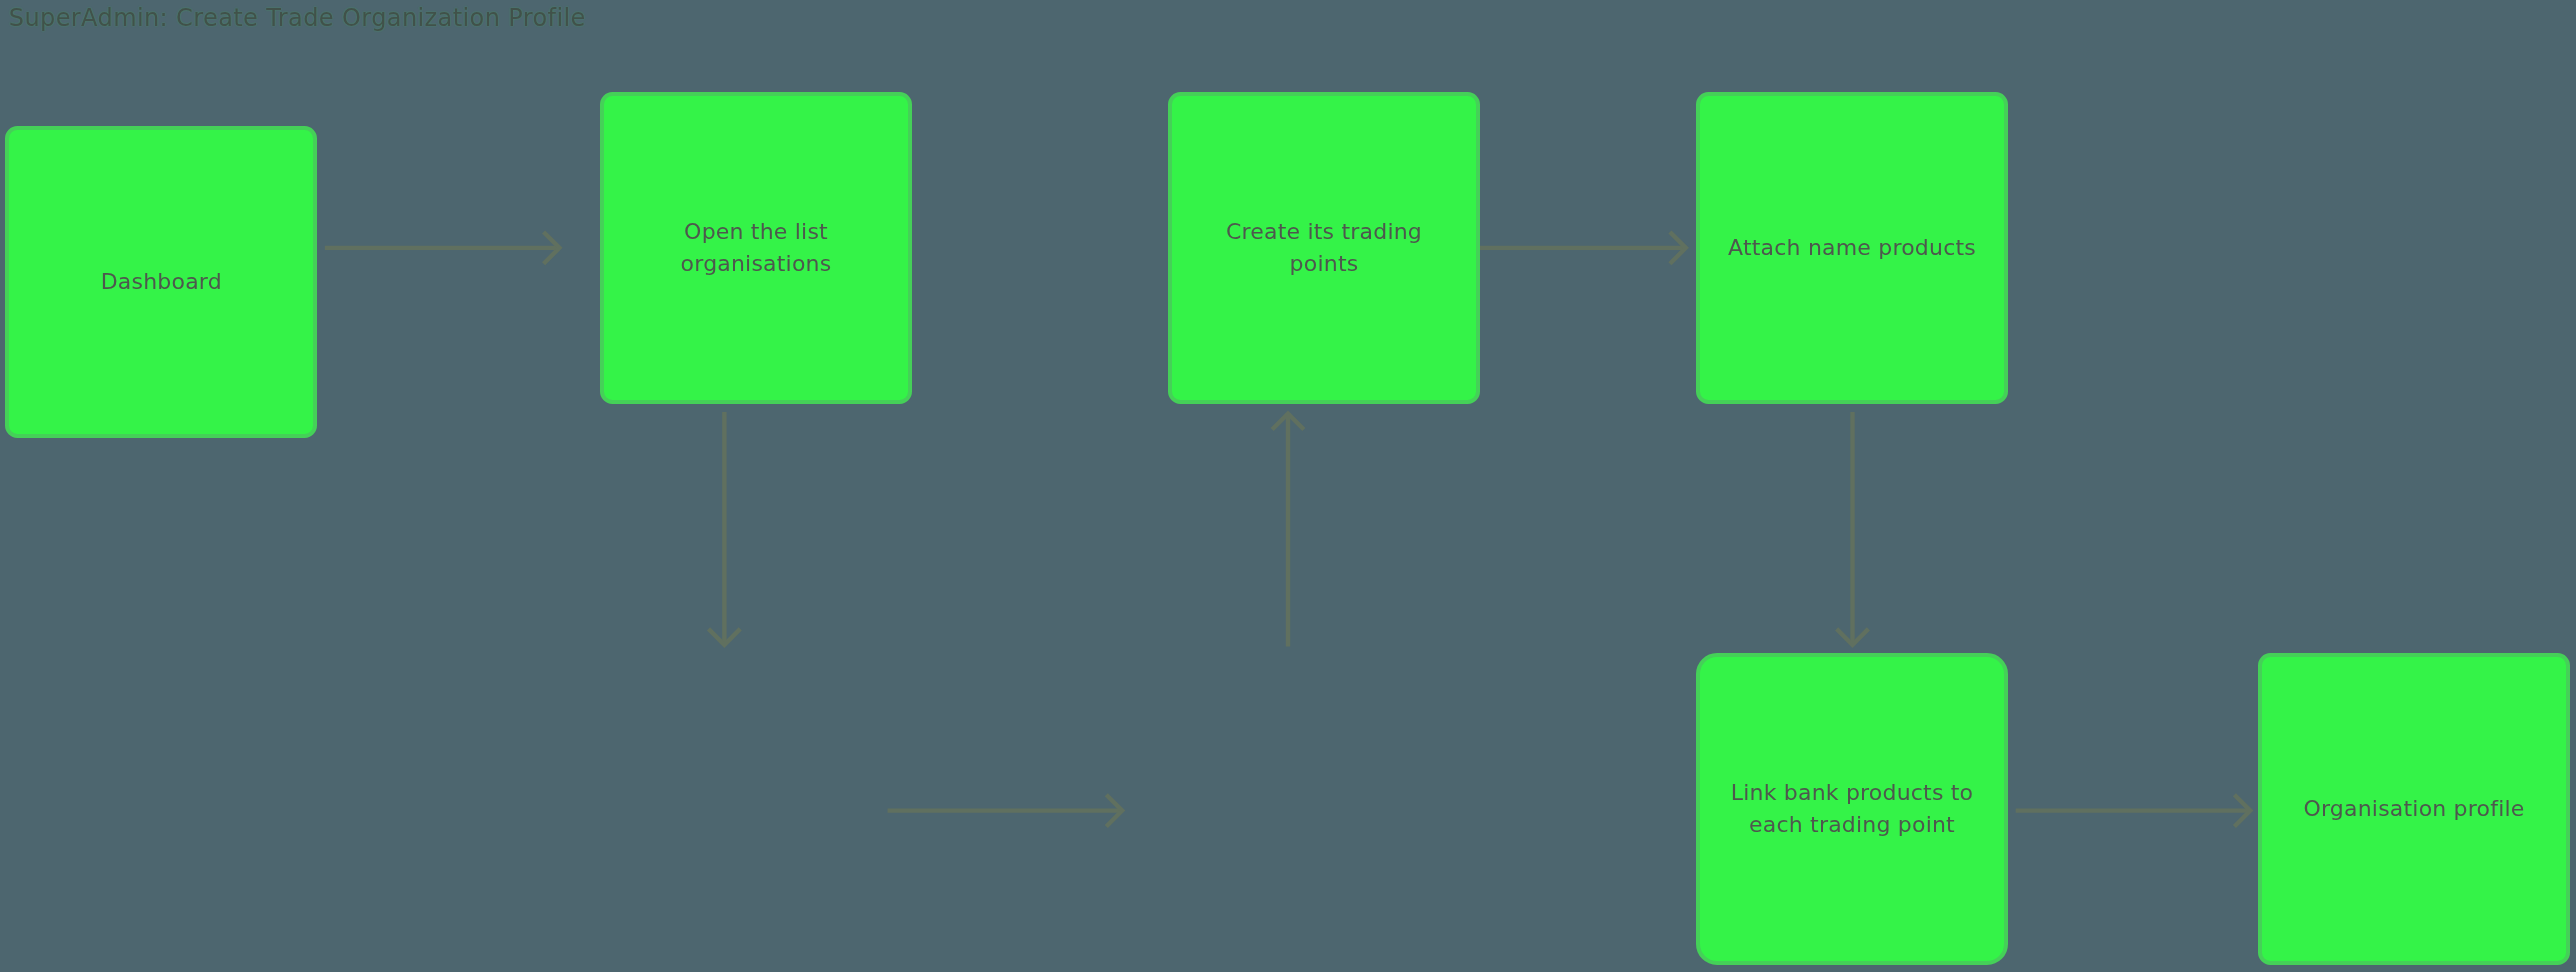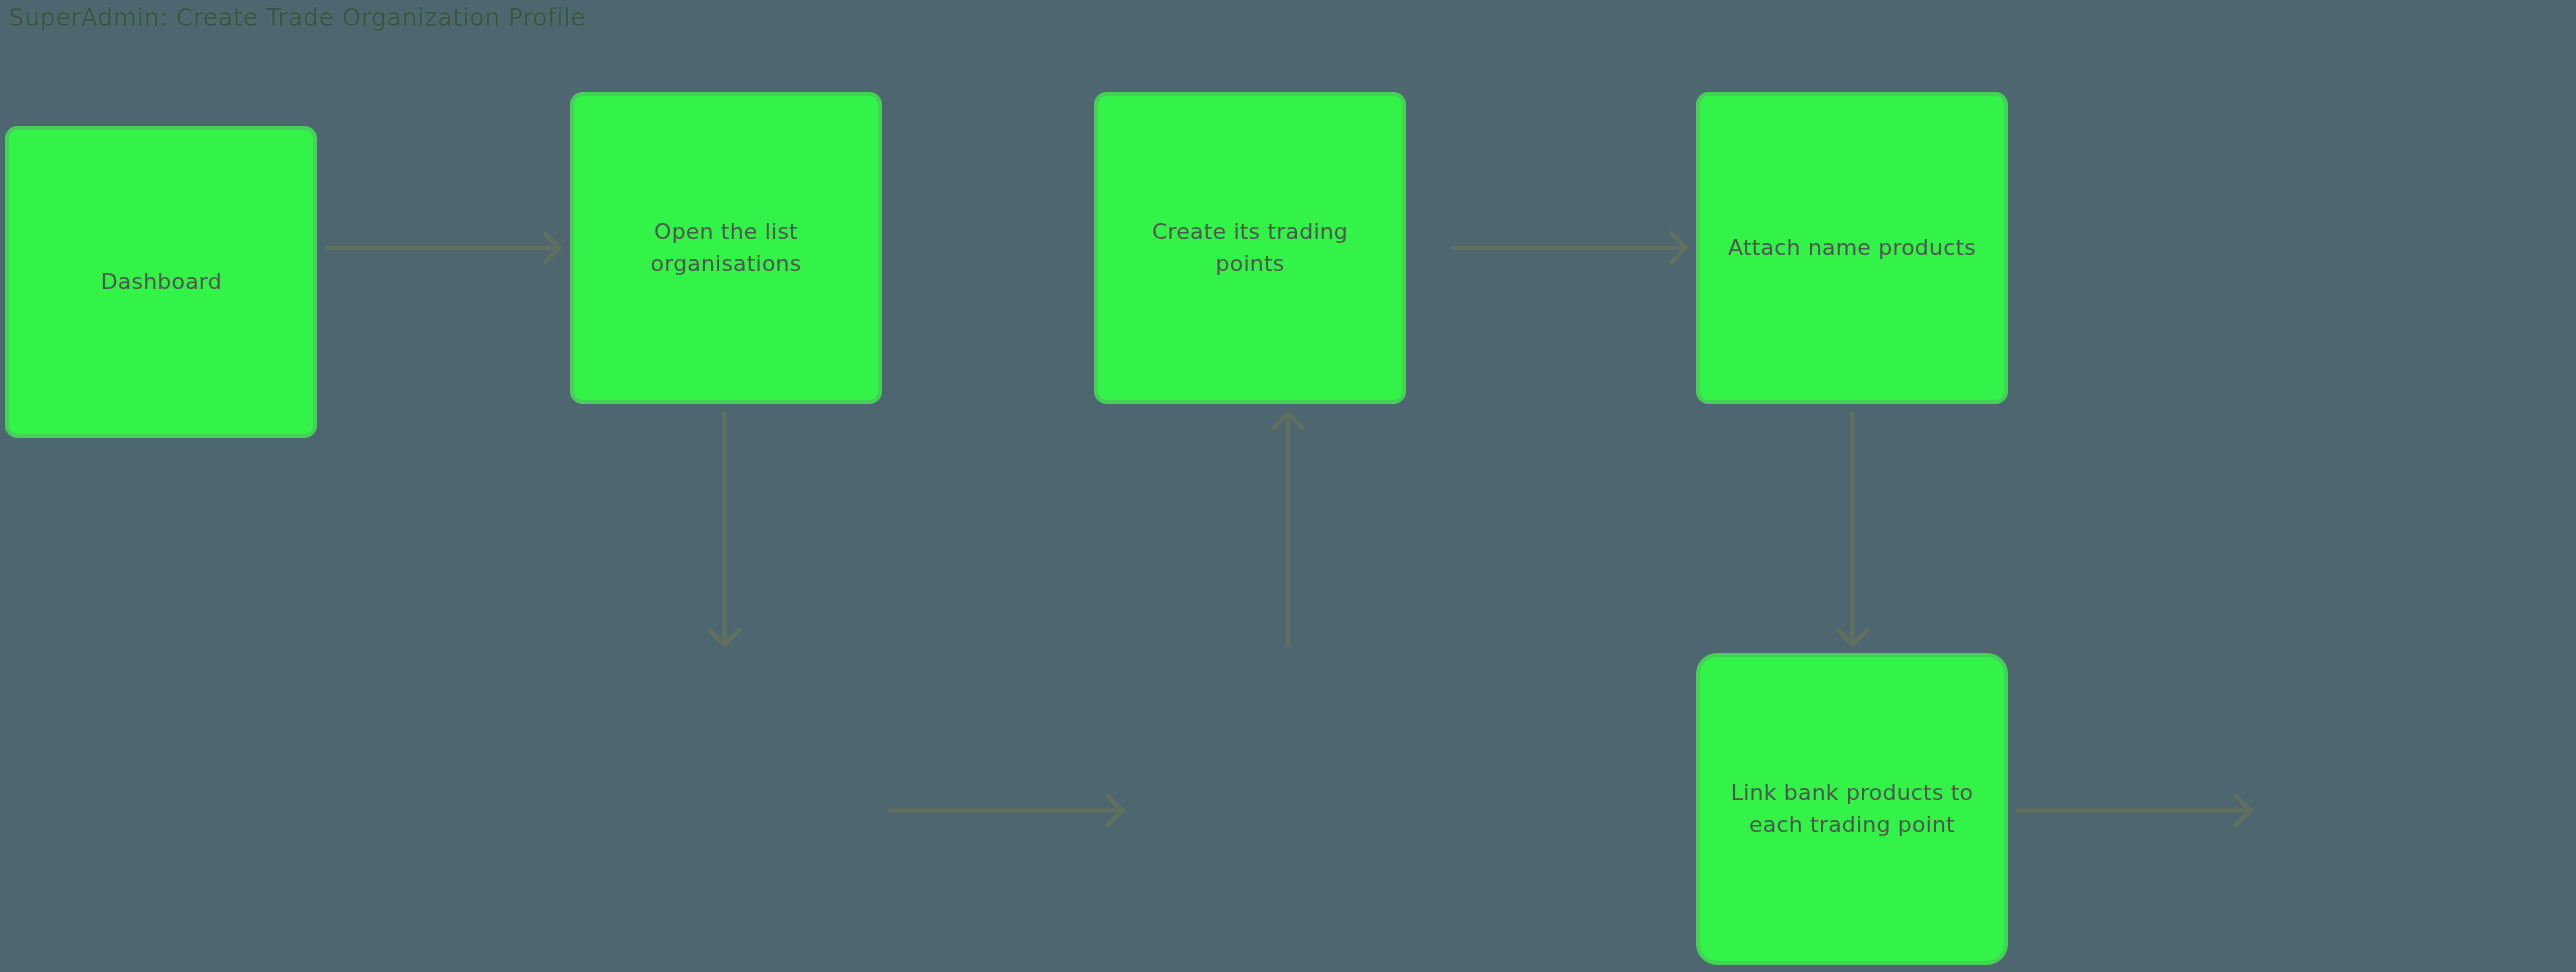--- a/index.html
+++ b/index.html
@@ -45,22 +45,22 @@
   .node-label {
     display: block;
     font-size: 22px;
     line-height: 1.45;
     color: #4e574e;
     letter-spacing: 0.2px;
   }
   .one-line .node-label { white-space: nowrap; }
   
   .b1 { left: 5.3px;    top: 92px; margin-top: 34px; }
-  .b2 { left: 570px;  top: 92px; }
-  .b3 { left: 1094px; top: 92px; }
+  .b2 { left: 600px;  top: 92px; }
+  .b3 { left: 1168px; top: 92px; }
   .b4 { left: 1696px; top: 92px; }
   .b5 { left: 570px;  top: 653px; }
   .b6 { left: 1133px; top: 653px; }
   .b7 { left: 1696px; top: 653px; border-radius: 21px; }
   .b8 { left: 2258px; top: 653px; }
   svg.edges {
     position: absolute;
     left: 0; top: 0;
     width: 2576px;
     height: 972px;
@@ -125,15 +125,18 @@
   <div class="node b4">
     <span class="node-label">Attach name products</span>
   </div>
 
 
 
   <div class="node b7">
     <span class="node-label">Link bank products to each trading point</span>
   </div>
 
+  <div class="node b8 one-line">
+    <span class="node-label">Organisation profile</span>
+  </div>
 
 </div>
 
 
 </body></html>

